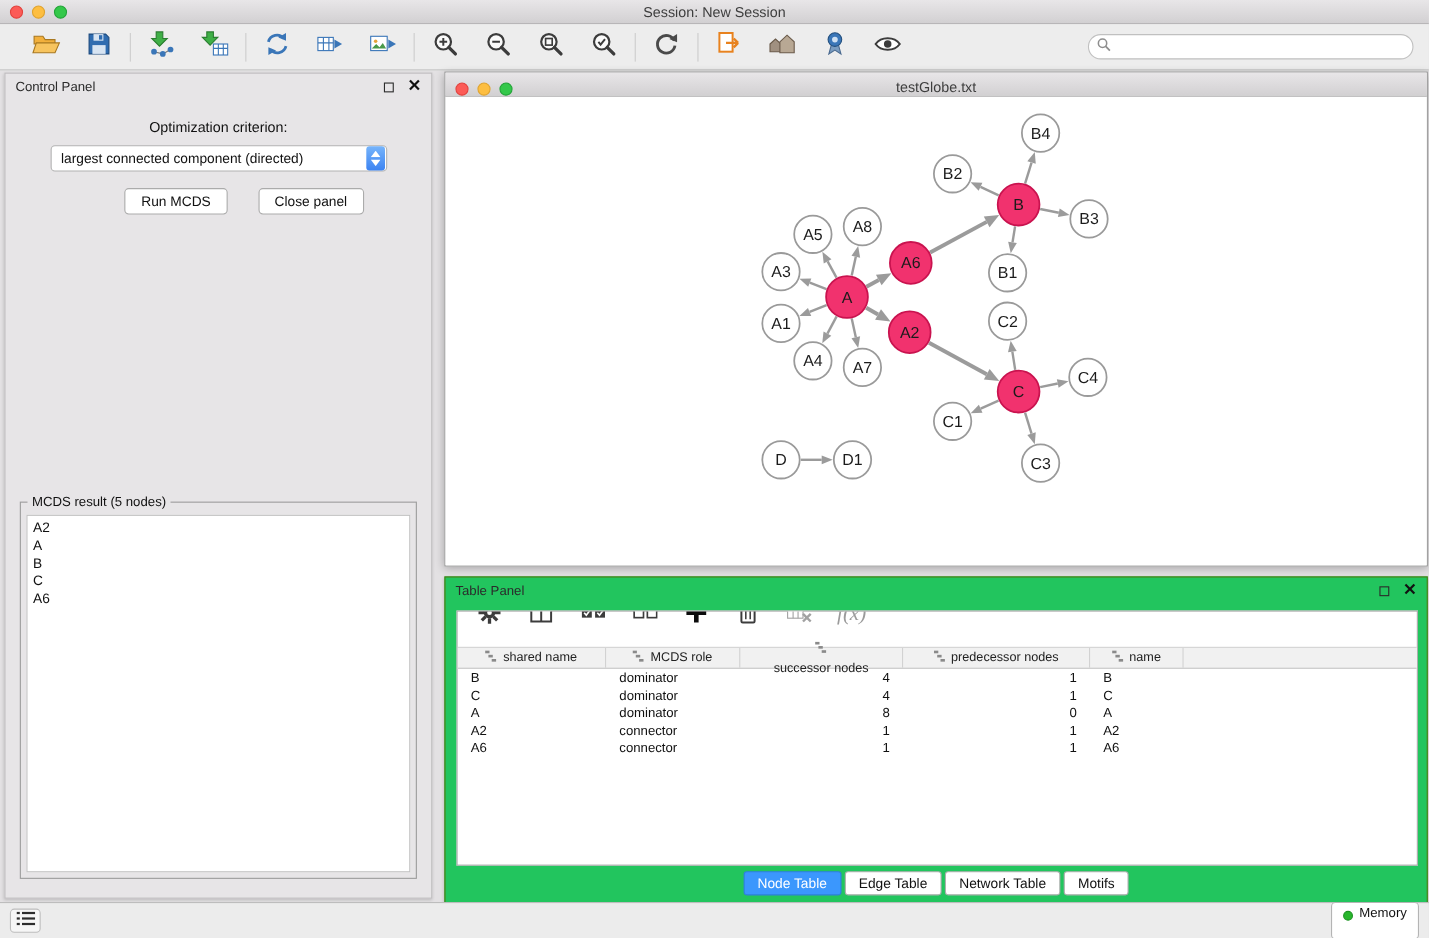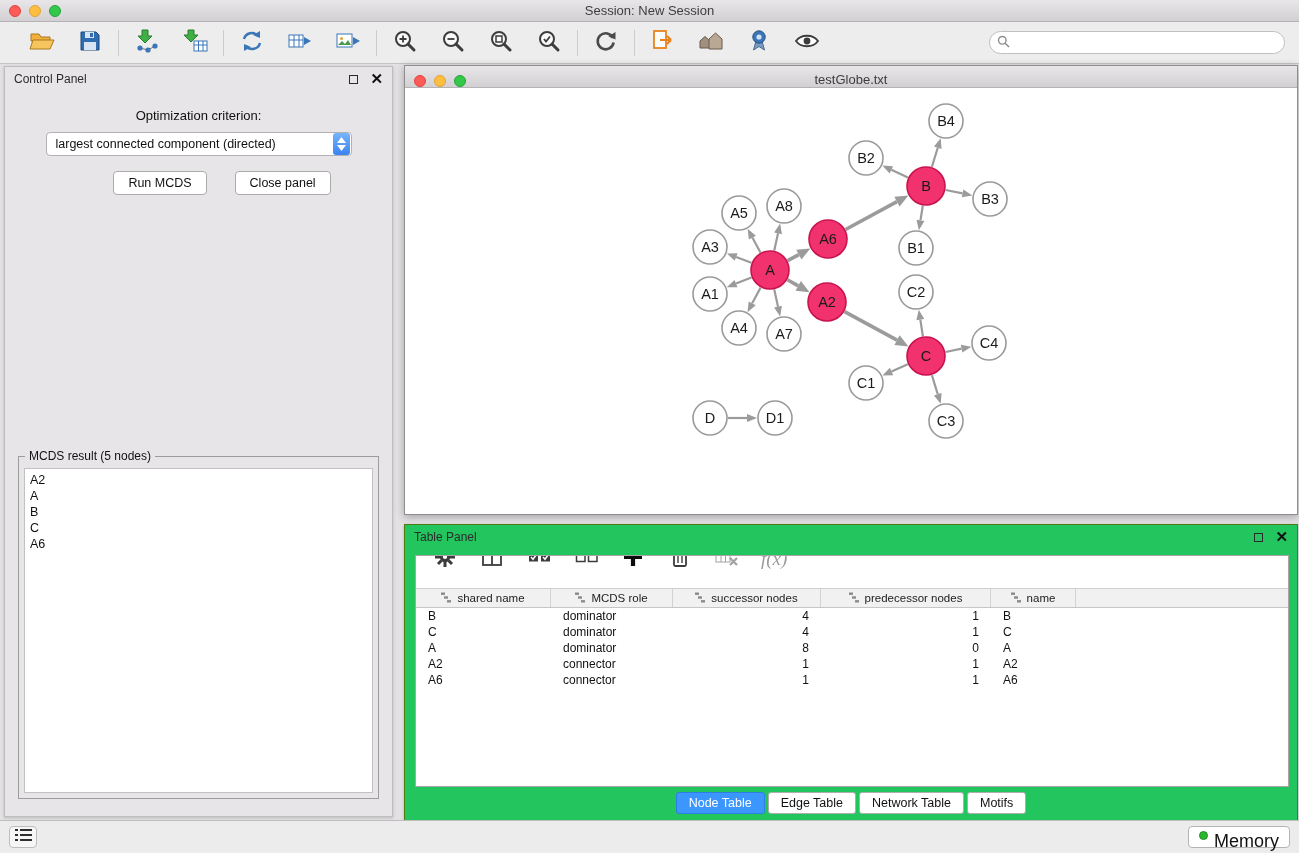--- a/index.html
+++ b/index.html
@@ -61,21 +61,21 @@
   .th{display:flex;align-items:center;justify-content:center;gap:5px;font-size:11.5px;color:#222;border-right:1px solid #d2d2d2;cursor:pointer;}
   .tbl-body .tr{display:flex;height:16px;}
   .td{font-size:12px;line-height:16px;color:#111;white-space:nowrap;padding:0 12px;overflow:hidden;}
   .tp-tabs{position:absolute;bottom:7px;left:0;right:0;display:flex;justify-content:center;gap:3px;}
   .tp-tab{padding:3px 12px;font-size:12.5px;background:#fff;border:1px solid #aeaeae;border-radius:3px;color:#111;cursor:pointer;}
   .tp-tab.active{background:#3b97fd;border-color:#2f7fe0;color:#fff;}
 
   
   .statusbar{position:absolute;left:0;right:0;bottom:0;height:33px;background:#ececec;border-top:1px solid #bdbdbd;display:flex;align-items:center;padding:0 9px;}
   .status-left-btn{width:28px;height:22px;border:1px solid #bdbdbd;border-radius:4px;background:#f6f6f6;display:flex;align-items:center;justify-content:center;cursor:pointer;}
-  .memory-btn{margin-left:auto;height:22px;border:1px solid #b4b4b4;border-radius:4px;background:#fff;display:flex;align-items:flex-start;gap:6px;padding:4px 10px;font-size:18px;color:#111;cursor:pointer;}
+  .memory-btn{margin-left:auto;height:22px;border:1px solid #b4b4b4;border-radius:4px;background:#fff;display:flex;align-items:flex-end;gap:6px;padding:16px 10px;font-size:12px;color:#111;cursor:pointer;}
   .mem-dot{width:9px;height:9px;border-radius:50%;background:#28b62c;border:1px solid #1d9322;}
 </style>
 </head>
 <body>
 
 <div class="titlebar">
   <div class="lights">
     <span class="light red"></span>
     <span class="light yellow"></span>
     <span class="light green"></span>
@@ -493,21 +493,21 @@
         <div class="th" style="width: 122px;">
           <span><svg width="11" height="11" viewBox="0 0 11 11">
               <g fill="#8a8a8a">
                 <rect x="0" y="0.5" width="4" height="2.4"></rect>
                 <rect x="3" y="4.3" width="4" height="2.4"></rect>
                 <rect x="6" y="8.1" width="4" height="2.4"></rect>
               </g>
             </svg></span>
           <span>MCDS role</span>
         </div>
-        <div class="th" style="width: 148px;">
+        <div class="th" style="width: 148px; flex-direction: column;">
           <span><svg width="11" height="11" viewBox="0 0 11 11">
               <g fill="#8a8a8a">
                 <rect x="0" y="0.5" width="4" height="2.4"></rect>
                 <rect x="3" y="4.3" width="4" height="2.4"></rect>
                 <rect x="6" y="8.1" width="4" height="2.4"></rect>
               </g>
             </svg></span>
           <span>successor nodes</span>
         </div>
         <div class="th" style="width: 170px;">

